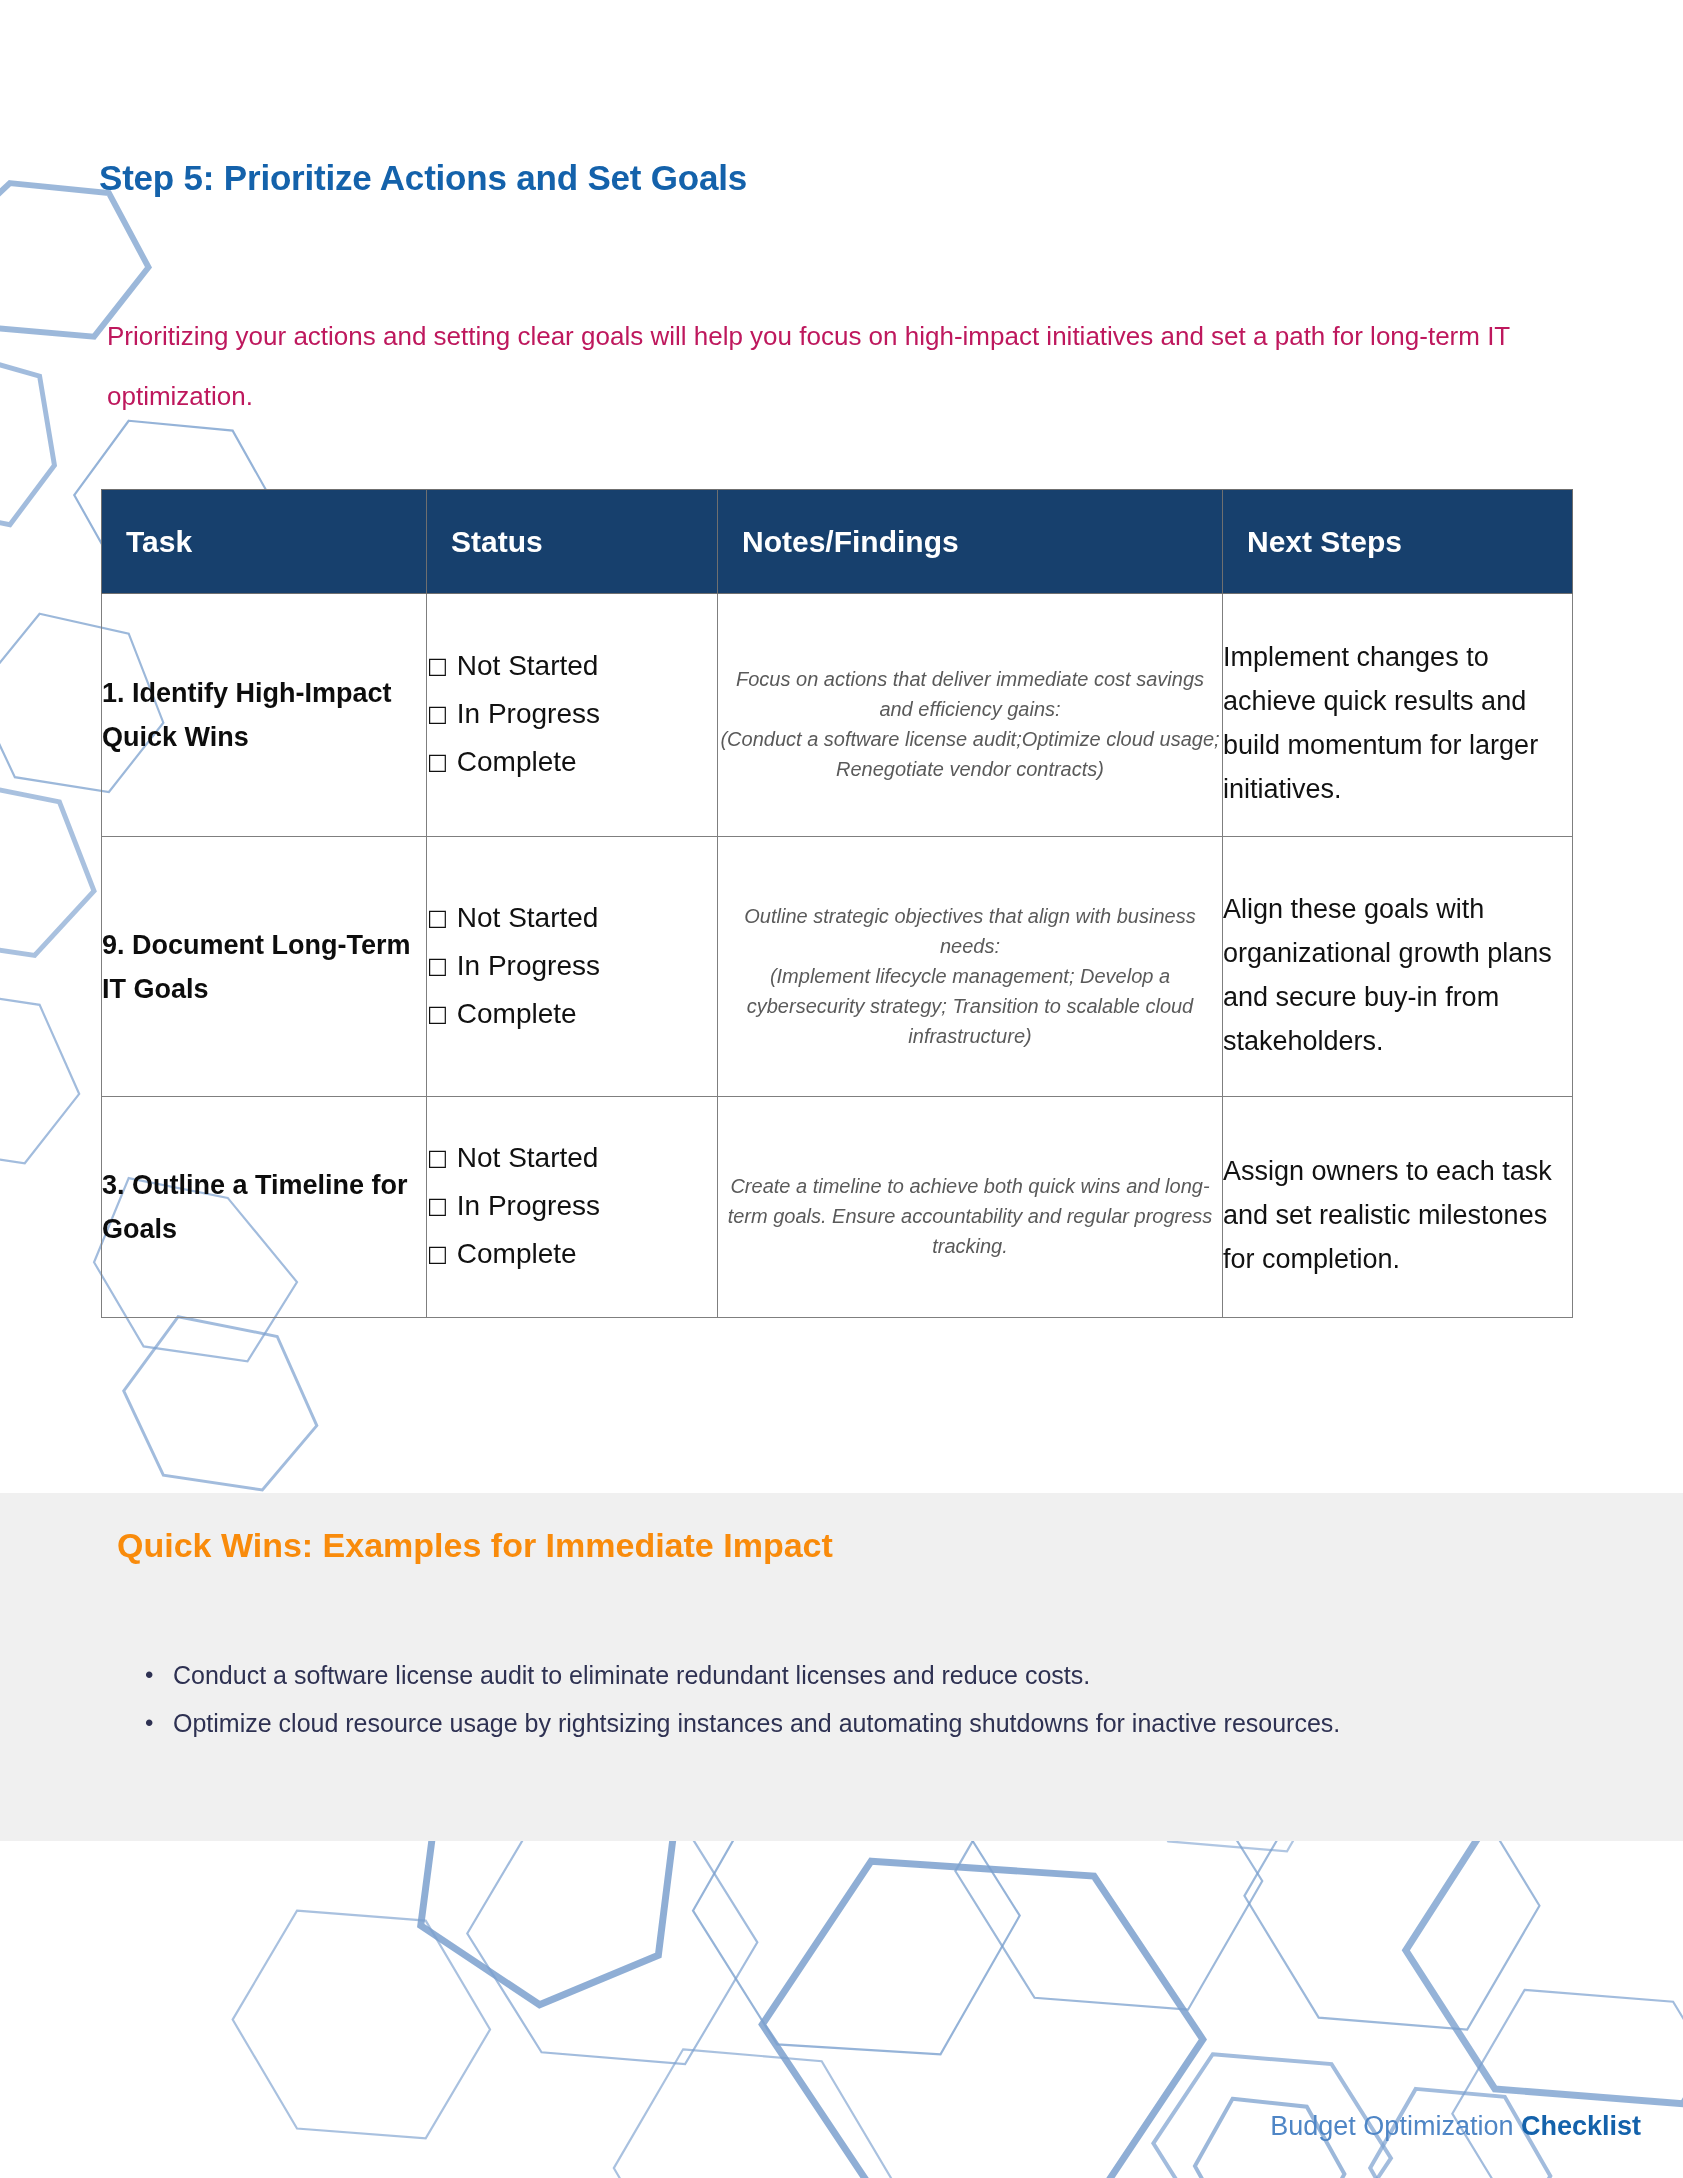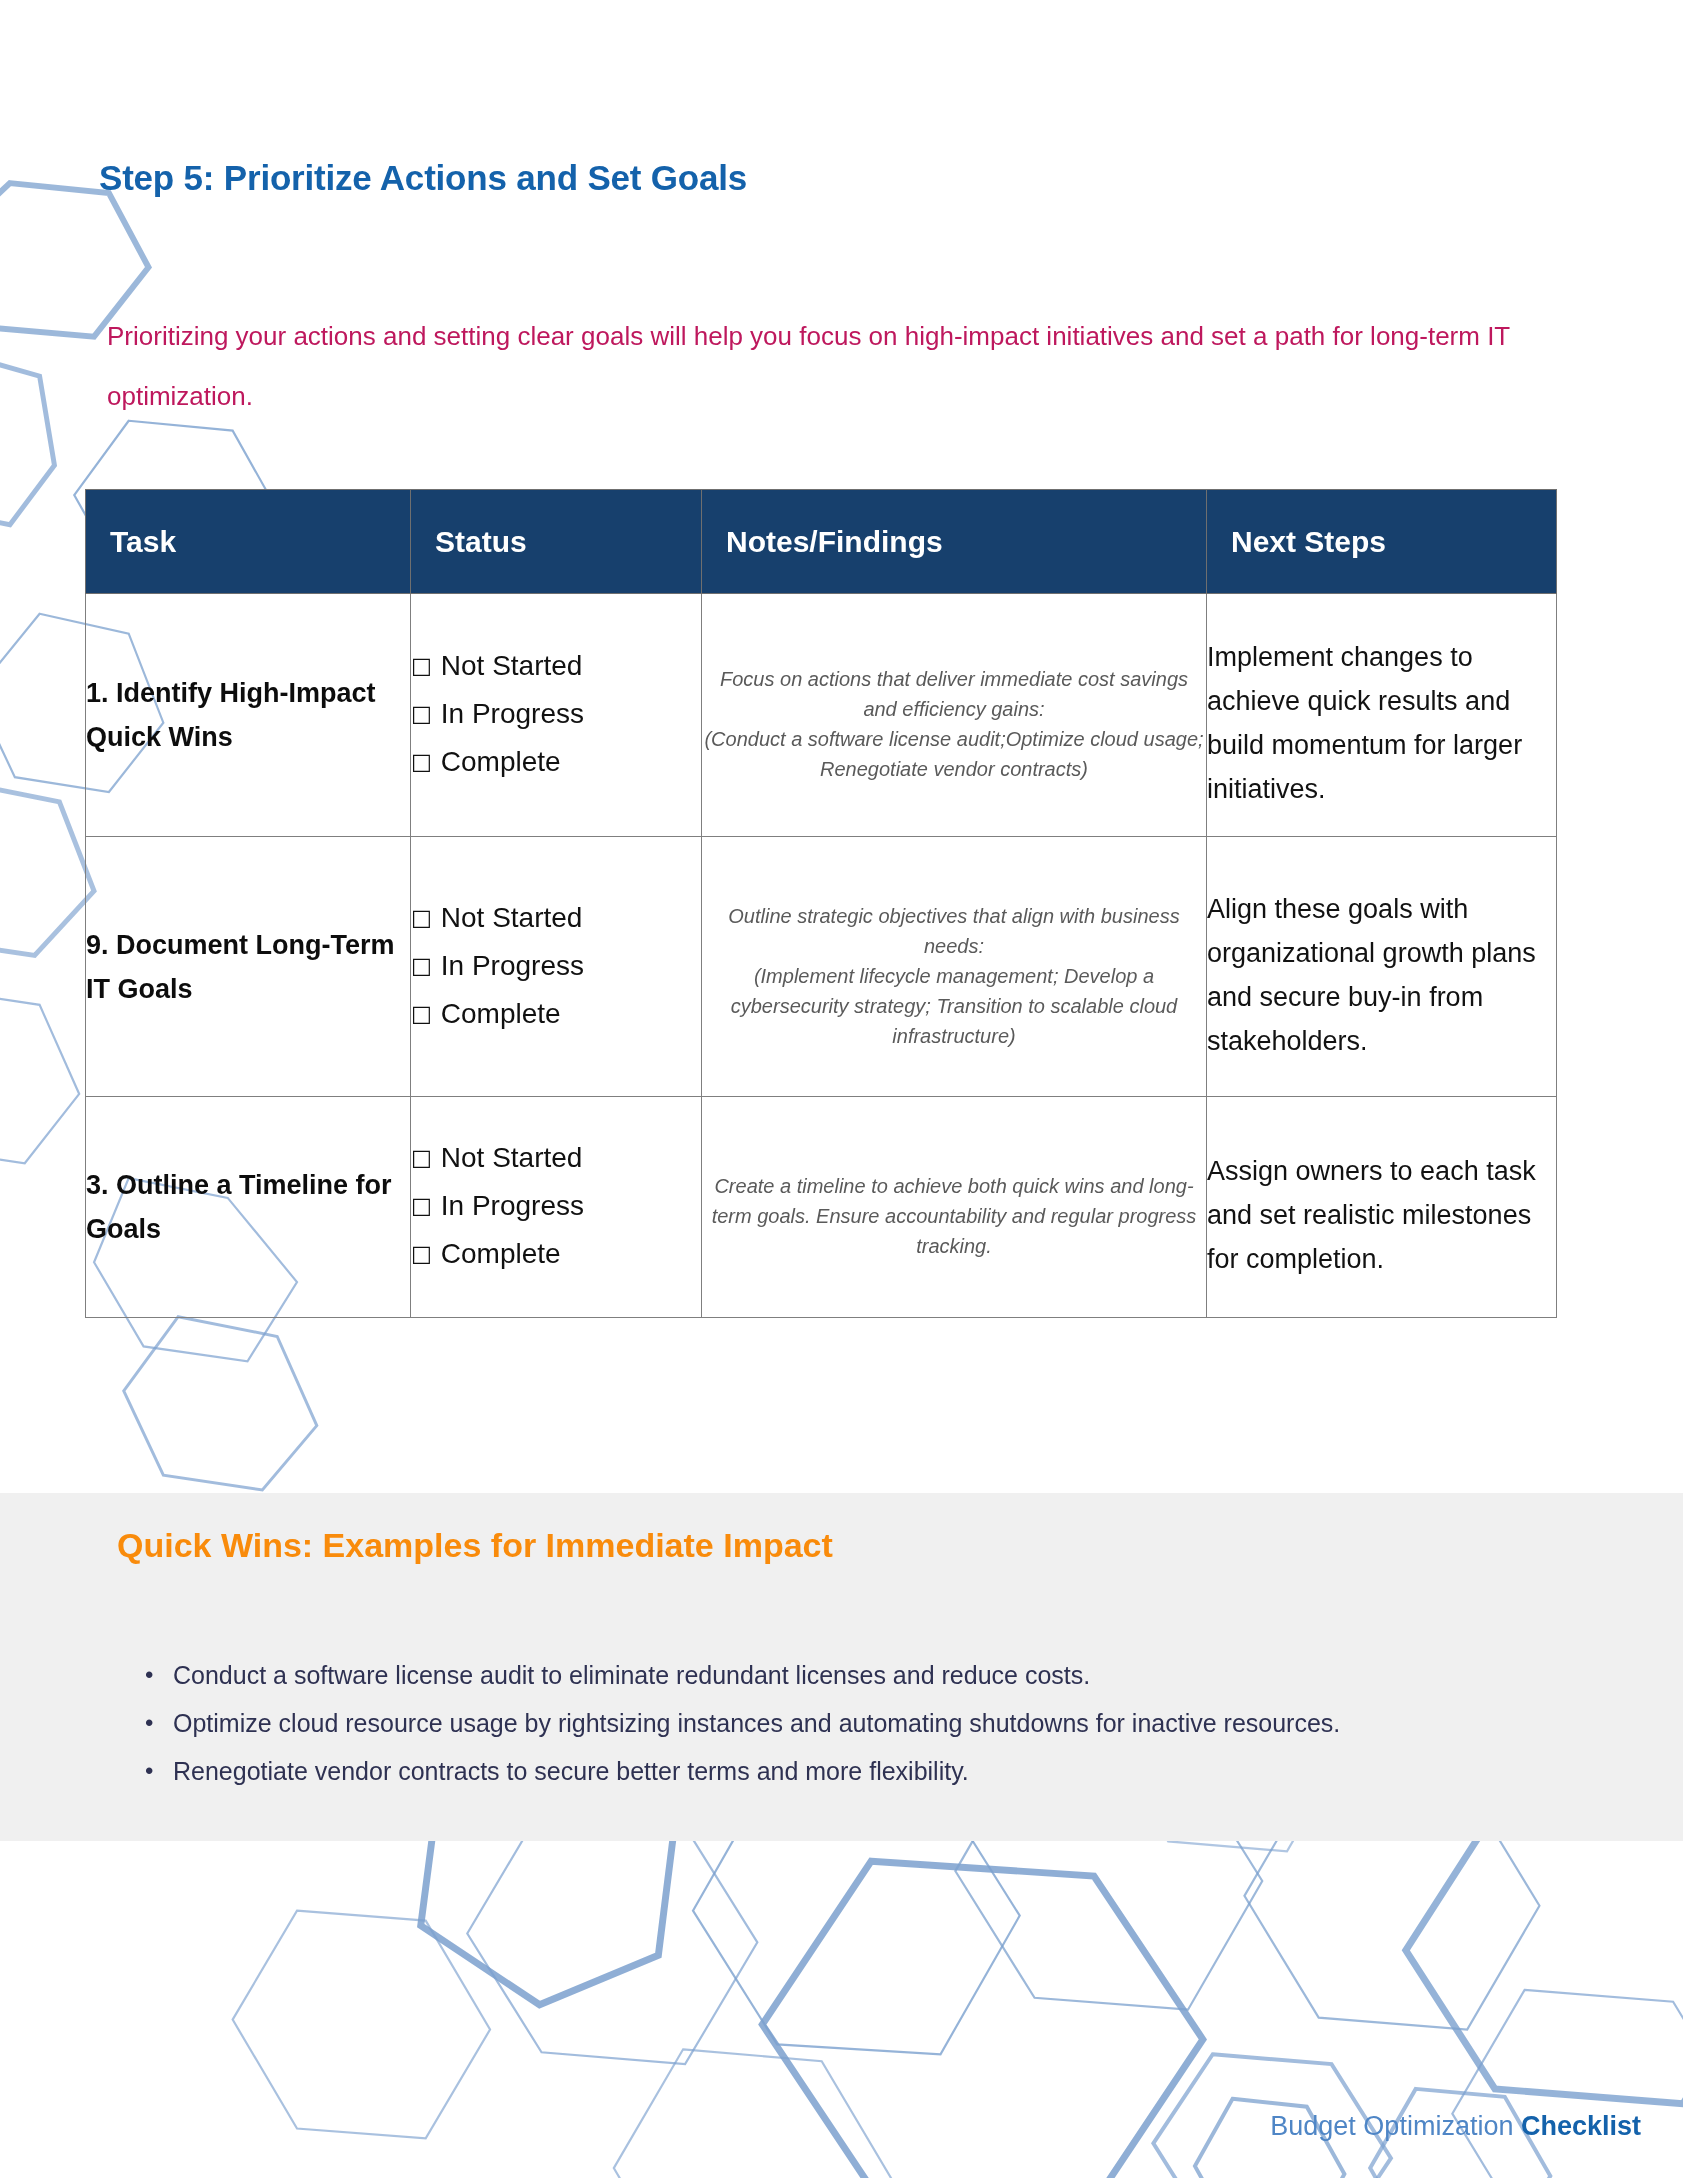--- a/index.html
+++ b/index.html
@@ -51,21 +51,21 @@
     top: 280px;
     width: 1416px;
     font-size: 26px;
     line-height: 60px;
     color: #be185d;
   }
 
   
   .tbl-wrap {
     position: absolute;
-    left: 85px;
+    left: 101px;
     top: 489px;
     width: 1471px;
   }
   table.checklist {
     border-collapse: collapse;
     width: 1471px;
     table-layout: fixed;
   }
   table.checklist th,
   table.checklist td {
@@ -298,21 +298,20 @@
     </table>
   </div>
 
   <div class="band"></div>
 
   <div class="band-title">Quick Wins: Examples for Immediate Impact</div>
 
   <ul class="band-list">
     <li>Conduct a software license audit to eliminate redundant licenses and reduce costs.</li>
     <li>Optimize cloud resource usage by rightsizing instances and automating shutdowns for inactive resources.</li>
-    <li>Renegotiate vendor contracts to secure better terms and more flexibility.</li>
   </ul>
 
   <div class="footer">
     <span>Budget Optimization </span><b>Checklist</b>
   </div>
 
 </div>
 
 
 </body></html>

